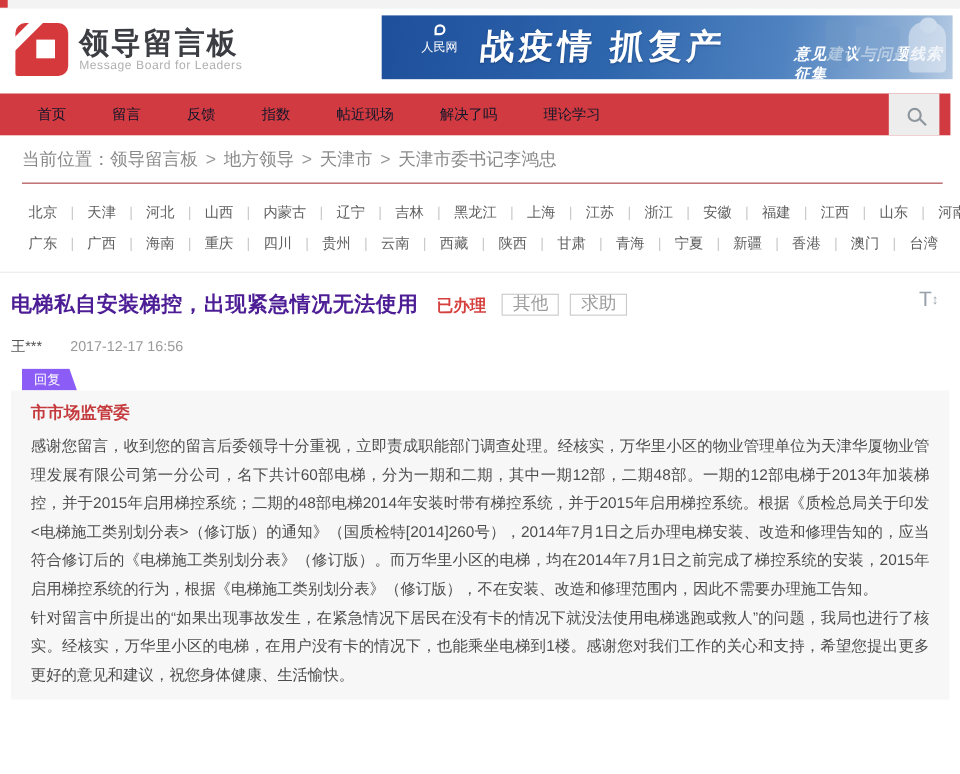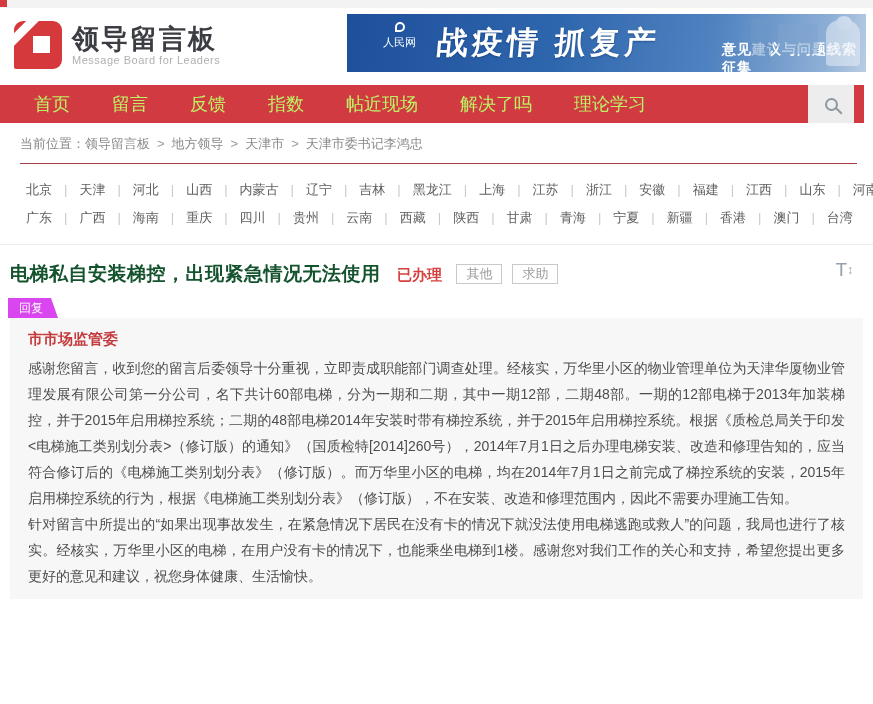--- a/index.html
+++ b/index.html
@@ -22,64 +22,64 @@
   .logo-sub { font-size:11px; color:#b0b0b0; letter-spacing:0.5px; }
 
   
   .banner { position:absolute; left:347px; top:6px; width:519px; height:58px;
     background:linear-gradient(100deg,#1e4f9b 0%,#2e66ad 40%,#4f82c0 70%,#8fb0d6 92%,#b9cde4 100%);
     overflow:hidden; cursor:pointer; }
   .banner-brand { position:absolute; left:36px; top:8px; color:#fff; font-size:11px; display:flex; align-items:center; gap:3px;flex-direction:column; }
   .brand-dot { width:10px; height:10px; border:2px solid #fff; border-radius:50% 50% 50% 0; display:inline-block; }
   .banner-main { position:absolute; left:90px; top:8px; color:#fff; font-size:31px; font-weight:700;
     letter-spacing:4px; transform:skewX(-5deg); text-shadow:0 1px 2px rgba(0,30,80,.4); }
-  .banner-sub { position:absolute; left:375px; top:27px; color:#fff; font-size:14px; font-weight:700; letter-spacing:1px; }
+  .banner-sub { position:absolute; left:375px; top:27px; color:#fff; font-size:14px; font-weight:700; letter-spacing:1px;font-style:italic; }
   .banner-photo { position:absolute; right:0; top:0; width:120px; height:58px; opacity:.55; }
   .bp1 { position:absolute; right:6px; top:6px; width:34px; height:46px; background:#e8eef6; border-radius:14px 14px 4px 4px; }
   .bp2 { position:absolute; right:14px; top:2px; width:16px; height:14px; background:#f4f7fb; border-radius:50%; }
   .bp3 { position:absolute; right:48px; top:10px; width:40px; height:30px; background:#7ea4cf; border-radius:3px; }
   .bp4 { position:absolute; right:95px; top:4px; width:20px; height:44px; background:#6d97c6; border-radius:2px; }
 
   
   .nav { height:38px; background:#d03a40; margin-right:9px; display:flex; align-items:center; position:relative; }
   .nav-items { display:flex; gap:42px; padding-left:34px; }
-  .nav-item { color:#bef264; font-size:18px; text-decoration:none; cursor:pointer; white-space:nowrap; }
+  .nav-item { color:#0f172a; font-size:13px; text-decoration:none; cursor:pointer; white-space:nowrap; }
   .search-btn { position:absolute; right:10px; top:0; width:46px; height:38px; background:#ededed;
     display:flex; align-items:center; justify-content:center; cursor:pointer; }
   .mag { width:13px; height:13px; border:2px solid #8f979e; border-radius:50%; position:relative; }
   .mag::after { content:''; position:absolute; width:8px; height:2px; background:#8f979e;
     transform:rotate(45deg); right:-7px; bottom:-3px; }
 
   
-  .breadcrumb { padding:12px 0 10px 20px; font-size:13px; color:#8a8a8a; }
+  .breadcrumb { padding:12px 0 10px 20px; font-size:16px; color:#8a8a8a; }
   .crumb { color:#8a8a8a; cursor:pointer; }
   .crumb-sep { margin:0 7px; color:#9a9a9a; }
   .crumb-line { border-bottom:1px solid #a53c41; margin:0 16px 0 20px; }
 
   
   .regions { padding:12px 0 8px 26px; }
   .prov-row { height:28px; line-height:28px; font-size:13px; color:#5e5e5e; white-space:nowrap; }
   .prov-item { color:#5e5e5e; cursor:pointer; }
   .prov-sep { margin:0 12px; color:#c9c9c9; }
 
   
   .post-head { margin:4px 0 0 0; border-top:1px solid #ececec; padding:16px 16px 0 10px; position:relative; }
-  .post-title { display:inline; font-size:19px; font-weight:700; color:#14532d; letter-spacing:0.5px; }
+  .post-title { display:inline; font-size:19px; font-weight:700; color:#4c1d95; letter-spacing:0.5px; }
   .status { margin-left:12px; color:#d5413f; font-size:15px; font-weight:700; }
-  .tag { display:inline-block; margin-left:10px; border:1px solid #c9c9c9; color:#9c9c9c; font-size:13px;
+  .tag { display:inline-block; margin-left:10px; border:1px solid #c9c9c9; color:#9c9c9c; font-size:16px;
     padding:1px 9px; line-height:16px; vertical-align:2px; background:#fff; }
   .tsize { position:absolute; right:20px; top:14px; color:#97a1ab; font-size:19px; cursor:pointer; }
   .tsize .arrow { font-size:12px; vertical-align:2px; }
   .post-meta { padding:16px 0 0 10px; font-size:13px; }
   .author { color:#555; margin-right:22px; }
   .time { color:#999; }
   .post-body { padding:10px 5px 0 5px; font-size:14px; line-height:28px; color:#333; text-align:justify; }
 
   
-  .reply-tab { display:inline-block; margin:11px 0 0 8px; background:#d946ef; color:#fff; font-size:12px;
+  .reply-tab { display:inline-block; margin:11px 0 0 20px; background:#8b5cf6; color:#fff; font-size:12px;
     line-height:18px; padding:1px 15px 1px 11px;
     clip-path:polygon(0 0, calc(100% - 7px) 0, 100% 100%, 0 100%); }
   .reply-panel { margin:0 10px; background:#f7f7f7; padding:11px 18px 10px 18px; min-height:257px; }
   .dept { color:#c43a3d; font-size:15px; font-weight:700; line-height:20px; margin-bottom:6px; }
   .reply-para { font-size:14px; line-height:26px; color:#4d4d4d; text-align:justify; }
 </style>
 </head>
 <body>
 
 <div class="page">
@@ -141,20 +141,24 @@
       <div class="prov-row"><span class="prov-item">广东</span><span class="prov-sep">|</span><span class="prov-item">广西</span><span class="prov-sep">|</span><span class="prov-item">海南</span><span class="prov-sep">|</span><span class="prov-item">重庆</span><span class="prov-sep">|</span><span class="prov-item">四川</span><span class="prov-sep">|</span><span class="prov-item">贵州</span><span class="prov-sep">|</span><span class="prov-item">云南</span><span class="prov-sep">|</span><span class="prov-item">西藏</span><span class="prov-sep">|</span><span class="prov-item">陕西</span><span class="prov-sep">|</span><span class="prov-item">甘肃</span><span class="prov-sep">|</span><span class="prov-item">青海</span><span class="prov-sep">|</span><span class="prov-item">宁夏</span><span class="prov-sep">|</span><span class="prov-item">新疆</span><span class="prov-sep">|</span><span class="prov-item">香港</span><span class="prov-sep">|</span><span class="prov-item">澳门</span><span class="prov-sep">|</span><span class="prov-item">台湾</span></div>
     </div>
 
   <div class="post-head">
     <h1 class="post-title">电梯私自安装梯控，出现紧急情况无法使用</h1>
     <span class="status">已办理</span>
     <span id="tags"><span class="tag">其他</span><span class="tag">求助</span></span>
     <span class="tsize"><span>T</span><span class="arrow">↕</span></span>
   </div>
 
+  <div class="post-meta">
+    <span class="author">王***</span>
+    <span class="time">2017-12-17 16:56</span>
+  </div>
 
 
   <div class="reply-tab">回复</div>
   <div class="reply-panel">
     <div class="dept">市市场监管委</div>
     <div id="reply-paras">
         <div class="reply-para">感谢您留言，收到您的留言后委领导十分重视，立即责成职能部门调查处理。经核实，万华里小区的物业管理单位为天津华厦物业管理发展有限公司第一分公司，名下共计60部电梯，分为一期和二期，其中一期12部，二期48部。一期的12部电梯于2013年加装梯控，并于2015年启用梯控系统；二期的48部电梯2014年安装时带有梯控系统，并于2015年启用梯控系统。根据《质检总局关于印发&lt;电梯施工类别划分表&gt;（修订版）的通知》（国质检特[2014]260号），2014年7月1日之后办理电梯安装、改造和修理告知的，应当符合修订后的《电梯施工类别划分表》（修订版）。而万华里小区的电梯，均在2014年7月1日之前完成了梯控系统的安装，2015年启用梯控系统的行为，根据《电梯施工类别划分表》（修订版），不在安装、改造和修理范围内，因此不需要办理施工告知。</div>
         <div class="reply-para">针对留言中所提出的“如果出现事故发生，在紧急情况下居民在没有卡的情况下就没法使用电梯逃跑或救人”的问题，我局也进行了核实。经核实，万华里小区的电梯，在用户没有卡的情况下，也能乘坐电梯到1楼。感谢您对我们工作的关心和支持，希望您提出更多更好的意见和建议，祝您身体健康、生活愉快。</div>
       </div>
 

